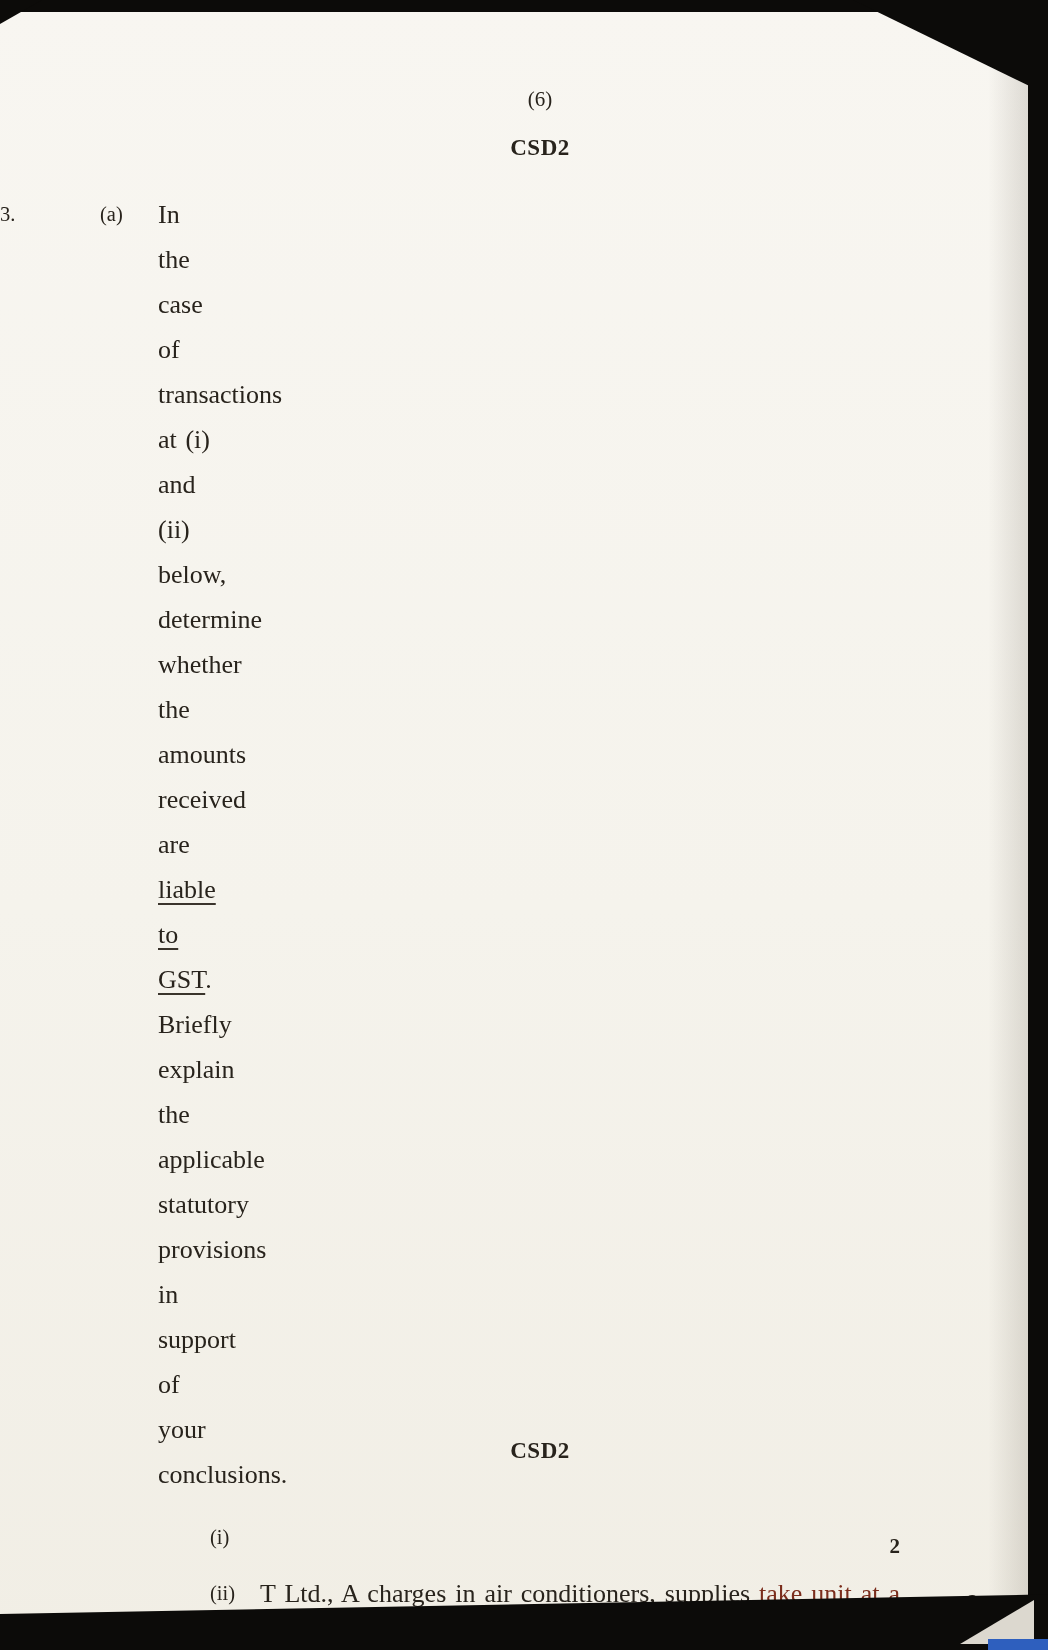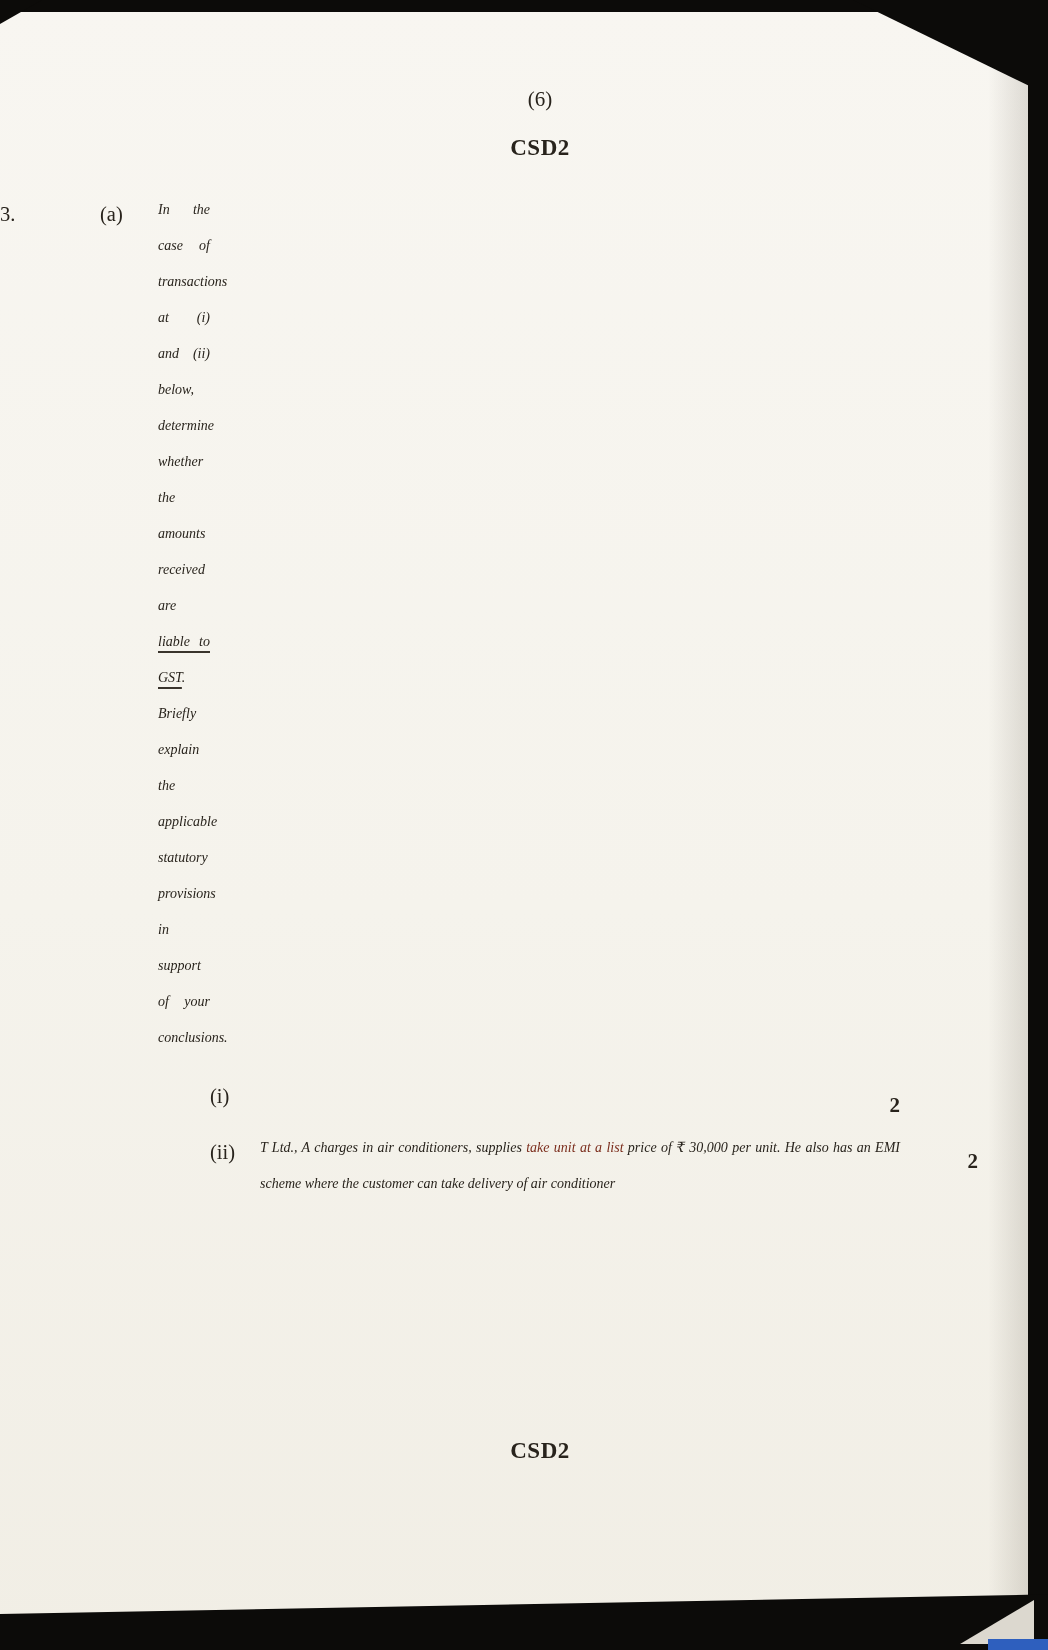--- a/index.html
+++ b/index.html
@@ -29,23 +29,22 @@
   .sub-row  { grid-template-columns: 210px 50px 640px 78px; }
 
   .m-parta  { margin-top: 30px; }
   .m-subi   { margin-top: 18px; }
   .m-subii  { margin-top: 2px; }
 
   .qnum, .plabel, .slabel {
     font-size: 20.5px; line-height: 45px;
   }
   .para {
-    font-size: 14px; line-height: 36px;
+    font-size: 26px; line-height: 45px;
     text-align: justify;
-    font-style: italic;
   }
   .marks {
     font-size: 21px; font-weight: 700;
     text-align: right; padding-top: 9px; line-height: 45px;
   }
 
   .para span.red  { color: var(--ink-red, #7b2d1c); }
   .para span.u {
     text-decoration: underline;
     text-decoration-thickness: 1.6px;

